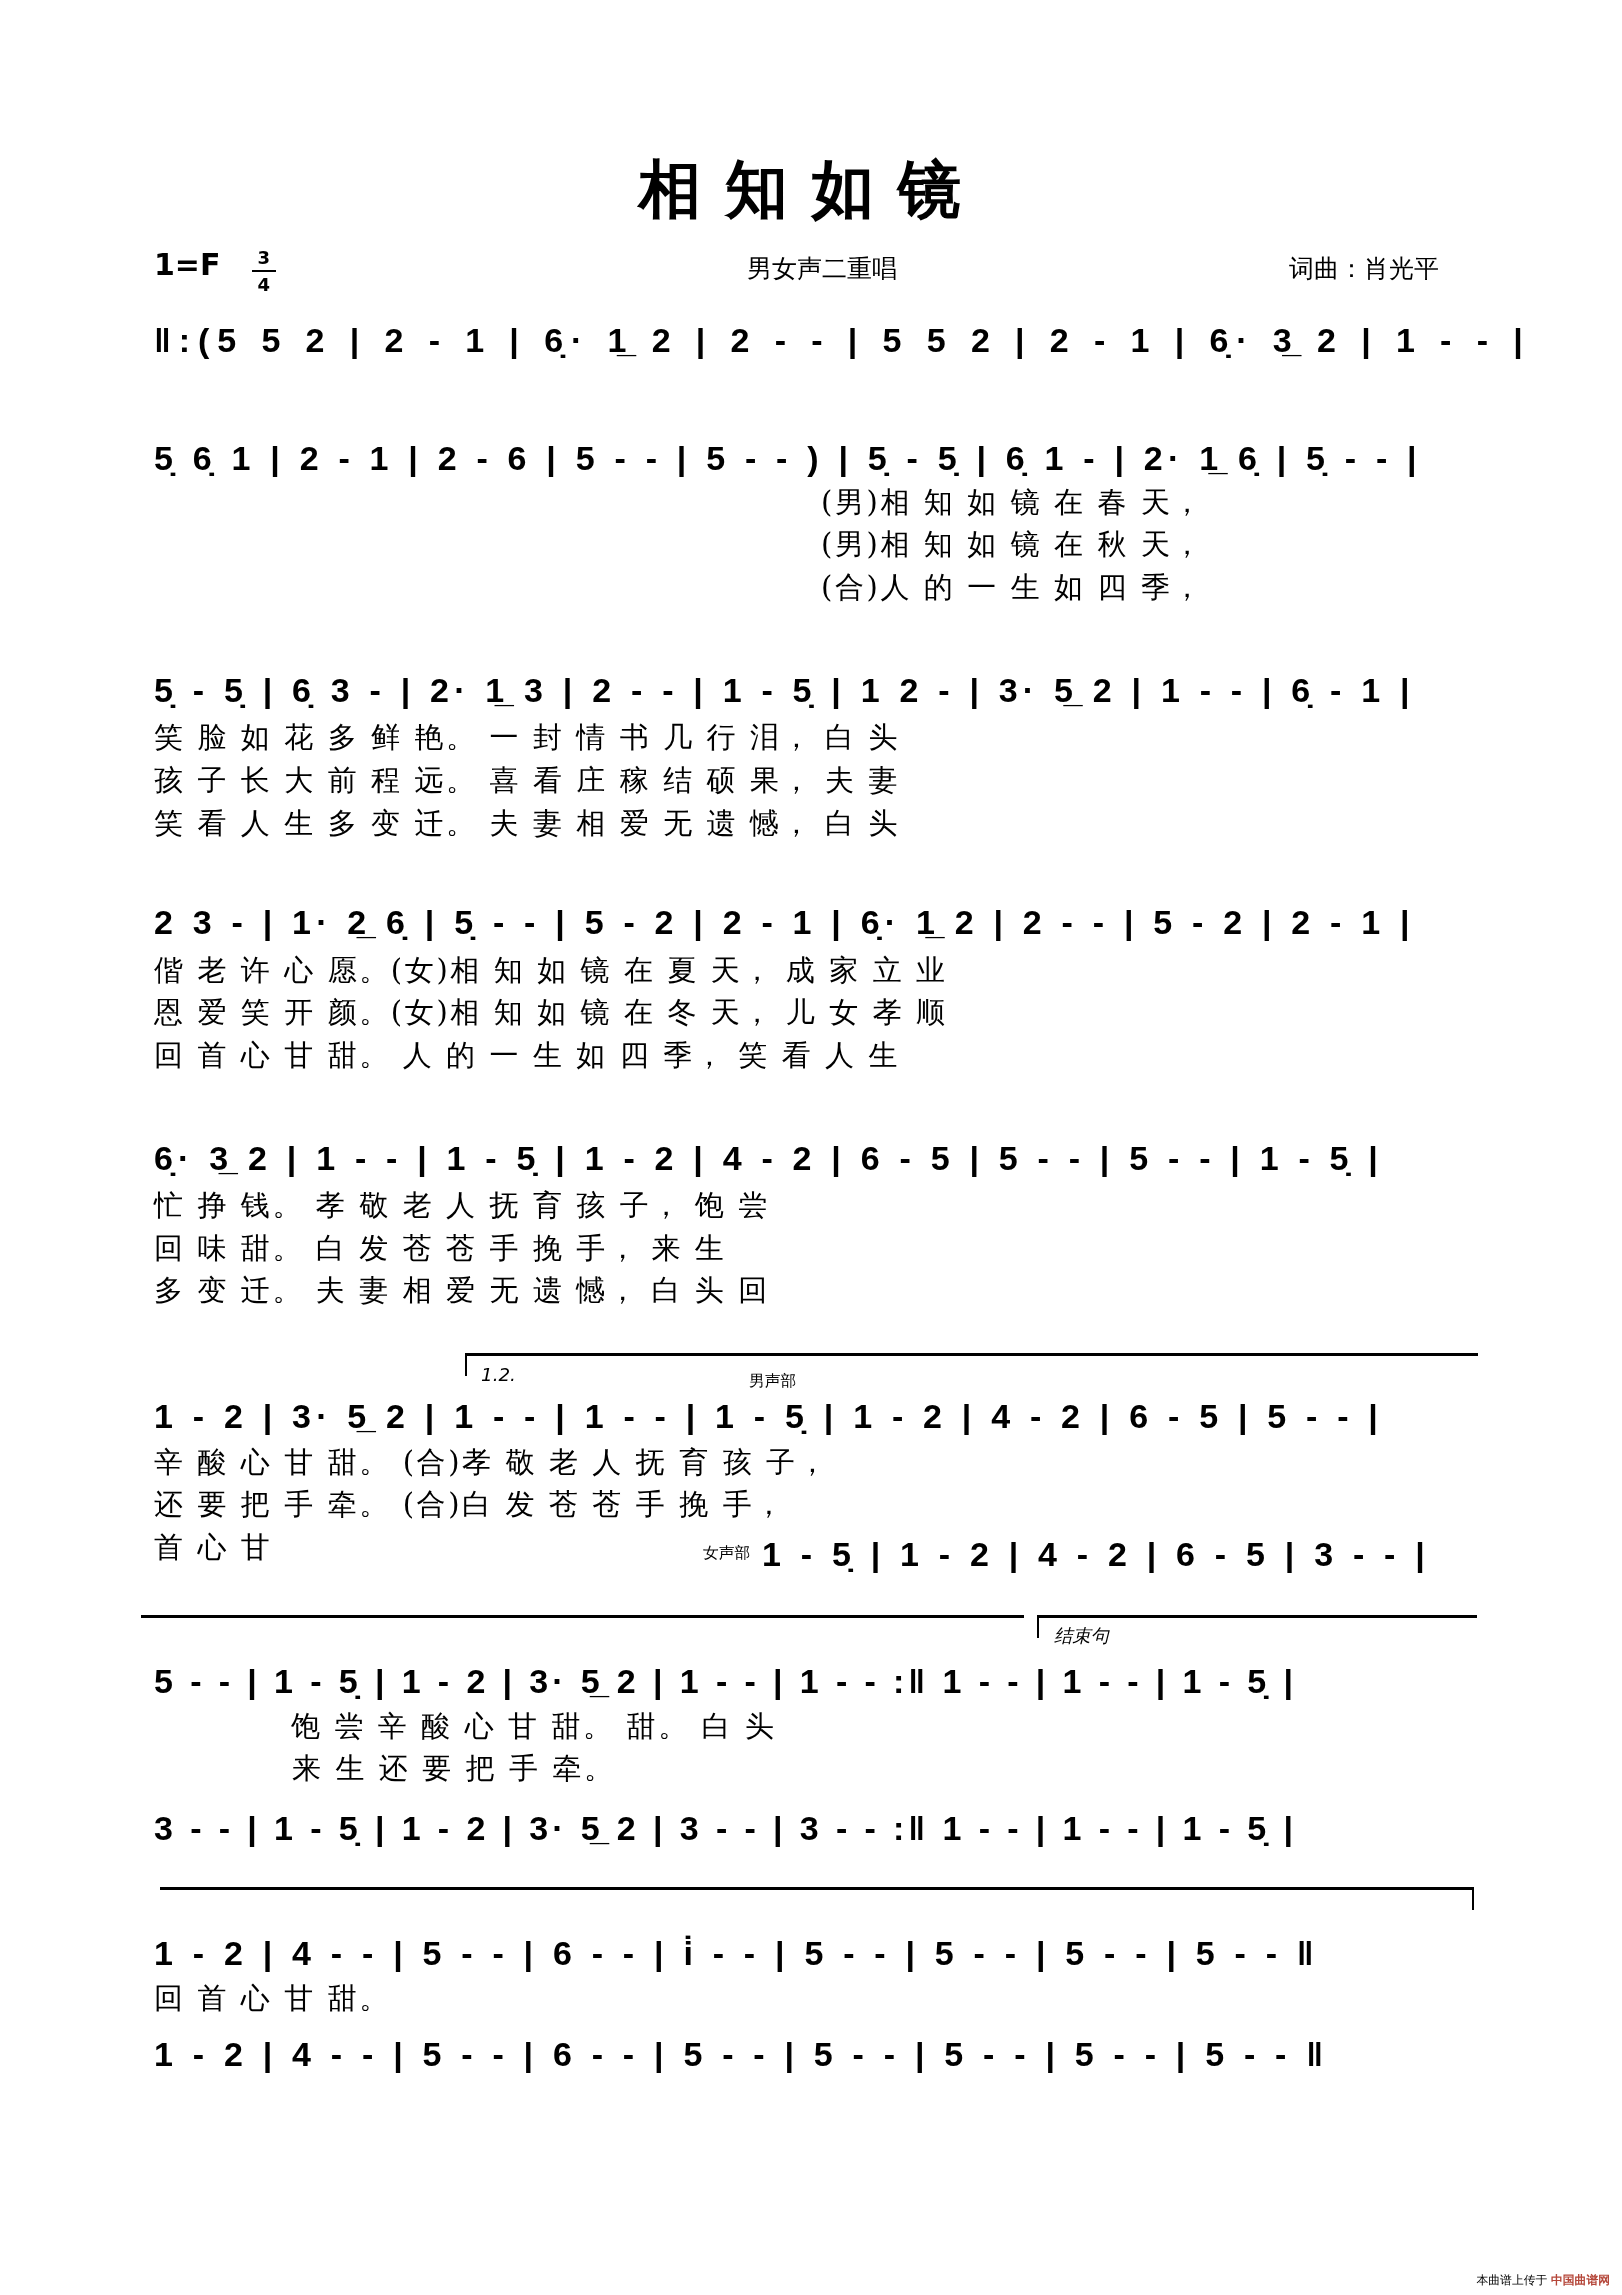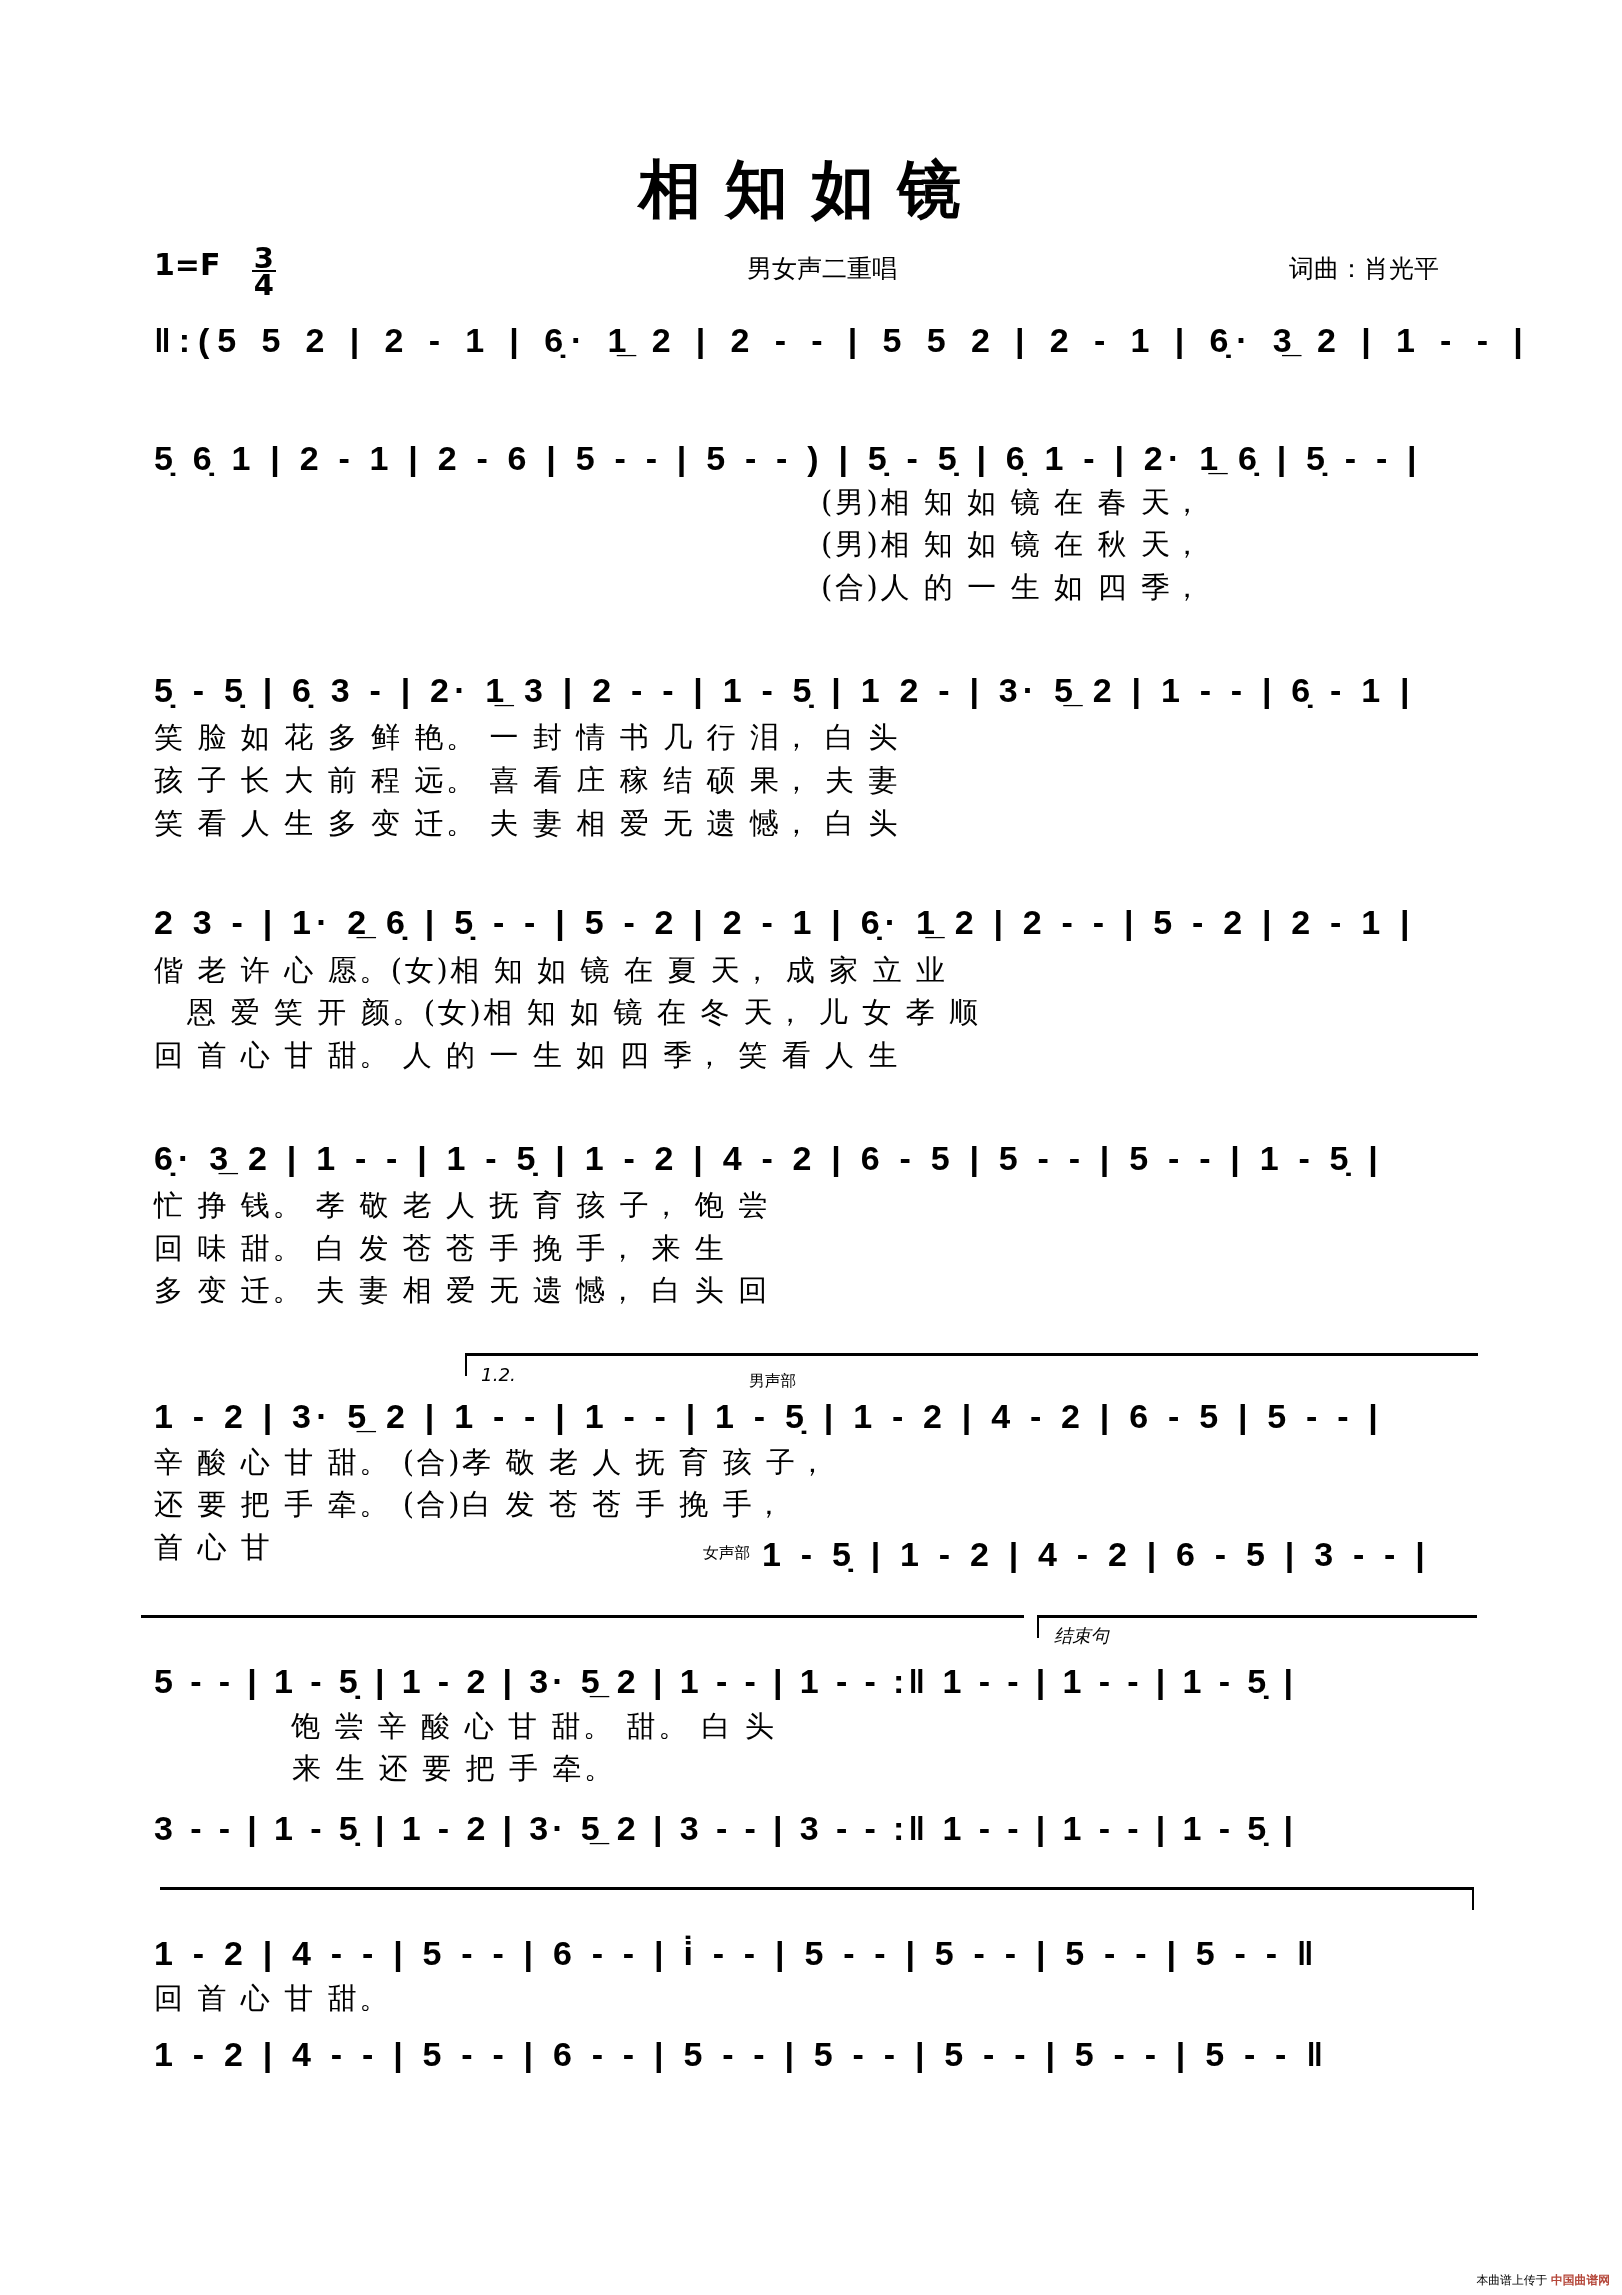--- a/index.html
+++ b/index.html
@@ -4,21 +4,21 @@
 <style>
   html, body { margin: 0; padding: 0; background: #ffffff; }
   body { width: 1623px; height: 2295px; position: relative; overflow: hidden;
          font-family: "DejaVu Sans", sans-serif; color: #000; }
   .title { position: absolute; left: 0; right: 0; top: 147px; text-align: center;
            font-family: "DejaVu Serif", serif; font-size: 63px; font-weight: bold;
            letter-spacing: 23.6px; }
   .meta { position: absolute; top: 252px; font-size: 25px; }
   .key { left: 154px; font-weight: bold; font-size: 30px; top: 247px; }
   .timesig { position: absolute; left: 252px; top: 247px; width: 23.6px; text-align: center;
-             font-weight: bold; font-size: 29px; line-height: 22px; }
+             font-weight: bold; font-size: 18px; line-height: 22px; }
   .timesig .bar { display: block; height: 2px; background: #000; margin: 1.3px 0; }
   .subtitle { left: 726px; margin-left: 21px; }
   .author { left: 1289px; }
 
   .staff { position: absolute; left: 154px; width: 1322px; height: 59px; }
   .m-row { position: absolute; left: 0; top: 0; height: 59px; display: flex; align-items: center; }
   .lyric-row { position: absolute; left: 154px; width: 1322px; height: 39px;
                font-family: "DejaVu Serif", serif; font-size: 29px; white-space: pre; letter-spacing: 2.6px; }
   .label-small { position: absolute; font-size: 15.7px; font-family: "DejaVu Serif", serif; }
   .volta { position: absolute; border-top: 3.3px solid #000; border-left: 2px solid #000; height: 19.6px; }
@@ -54,21 +54,21 @@
   <div class="m-row" style="font-family:'Liberation Sans',sans-serif;font-weight:bold;font-size:34px;white-space:pre;letter-spacing:5.2px;">5̣ - 5̣ | 6̣ 3 - | 2· 1̲ 3 | 2 - - | 1 - 5̣ | 1 2 - | 3· 5̲ 2 | 1 - - | 6̣ - 1 |</div>
 </div>
 <div class="lyric-row" style="top:718px;">笑 脸 如 花 多 鲜 艳。 一 封 情 书 几 行 泪， 白 头</div>
 <div class="lyric-row" style="top:761px;">孩 子 长 大 前 程 远。 喜 看 庄 稼 结 硕 果， 夫 妻</div>
 <div class="lyric-row" style="top:804px;">笑 看 人 生 多 变 迁。 夫 妻 相 爱 无 遗 憾， 白 头</div>
 
 <div class="staff" style="top:893px;text-align:center;">
   <div class="m-row" style="font-family:'Liberation Sans',sans-serif;font-weight:bold;font-size:34px;white-space:pre;letter-spacing:5.2px;">2 3 - | 1· 2̲ 6̣ | 5̣ - - | 5 - 2 | 2 - 1 | 6̣· 1̲ 2 | 2 - - | 5 - 2 | 2 - 1 |</div>
 </div>
 <div class="lyric-row" style="top:951px;">偕 老 许 心 愿。(女)相 知 如 镜 在 夏 天， 成 家 立 业</div>
-<div class="lyric-row" style="top:993px;margin-left:33px;">恩 爱 笑 开 颜。(女)相 知 如 镜 在 冬 天， 儿 女 孝 顺</div>
+<div class="lyric-row" style="top:993px;">恩 爱 笑 开 颜。(女)相 知 如 镜 在 冬 天， 儿 女 孝 顺</div>
 <div class="lyric-row" style="top:1036px;">回 首 心 甘 甜。 人 的 一 生 如 四 季， 笑 看 人 生</div>
 
 <div class="staff" style="top:1129px;">
   <div class="m-row" style="font-family:'Liberation Sans',sans-serif;font-weight:bold;font-size:34px;white-space:pre;letter-spacing:5.2px;">6̣· 3̲ 2 | 1 - - | 1 - 5̣ | 1 - 2 | 4 - 2 | 6 - 5 | 5 - - | 5 - - | 1 - 5̣ |</div>
 </div>
 <div class="lyric-row" style="top:1186px;">忙 挣 钱。 孝 敬 老 人 抚 育 孩 子， 饱 尝</div>
 <div class="lyric-row" style="top:1229px;">回 味 甜。 白 发 苍 苍 手 挽 手， 来 生</div>
 <div class="lyric-row" style="top:1271px;">多 变 迁。 夫 妻 相 爱 无 遗 憾， 白 头 回</div>
 
 <div class="volta" style="left:465px;top:1353px;width:1011px;"></div>

